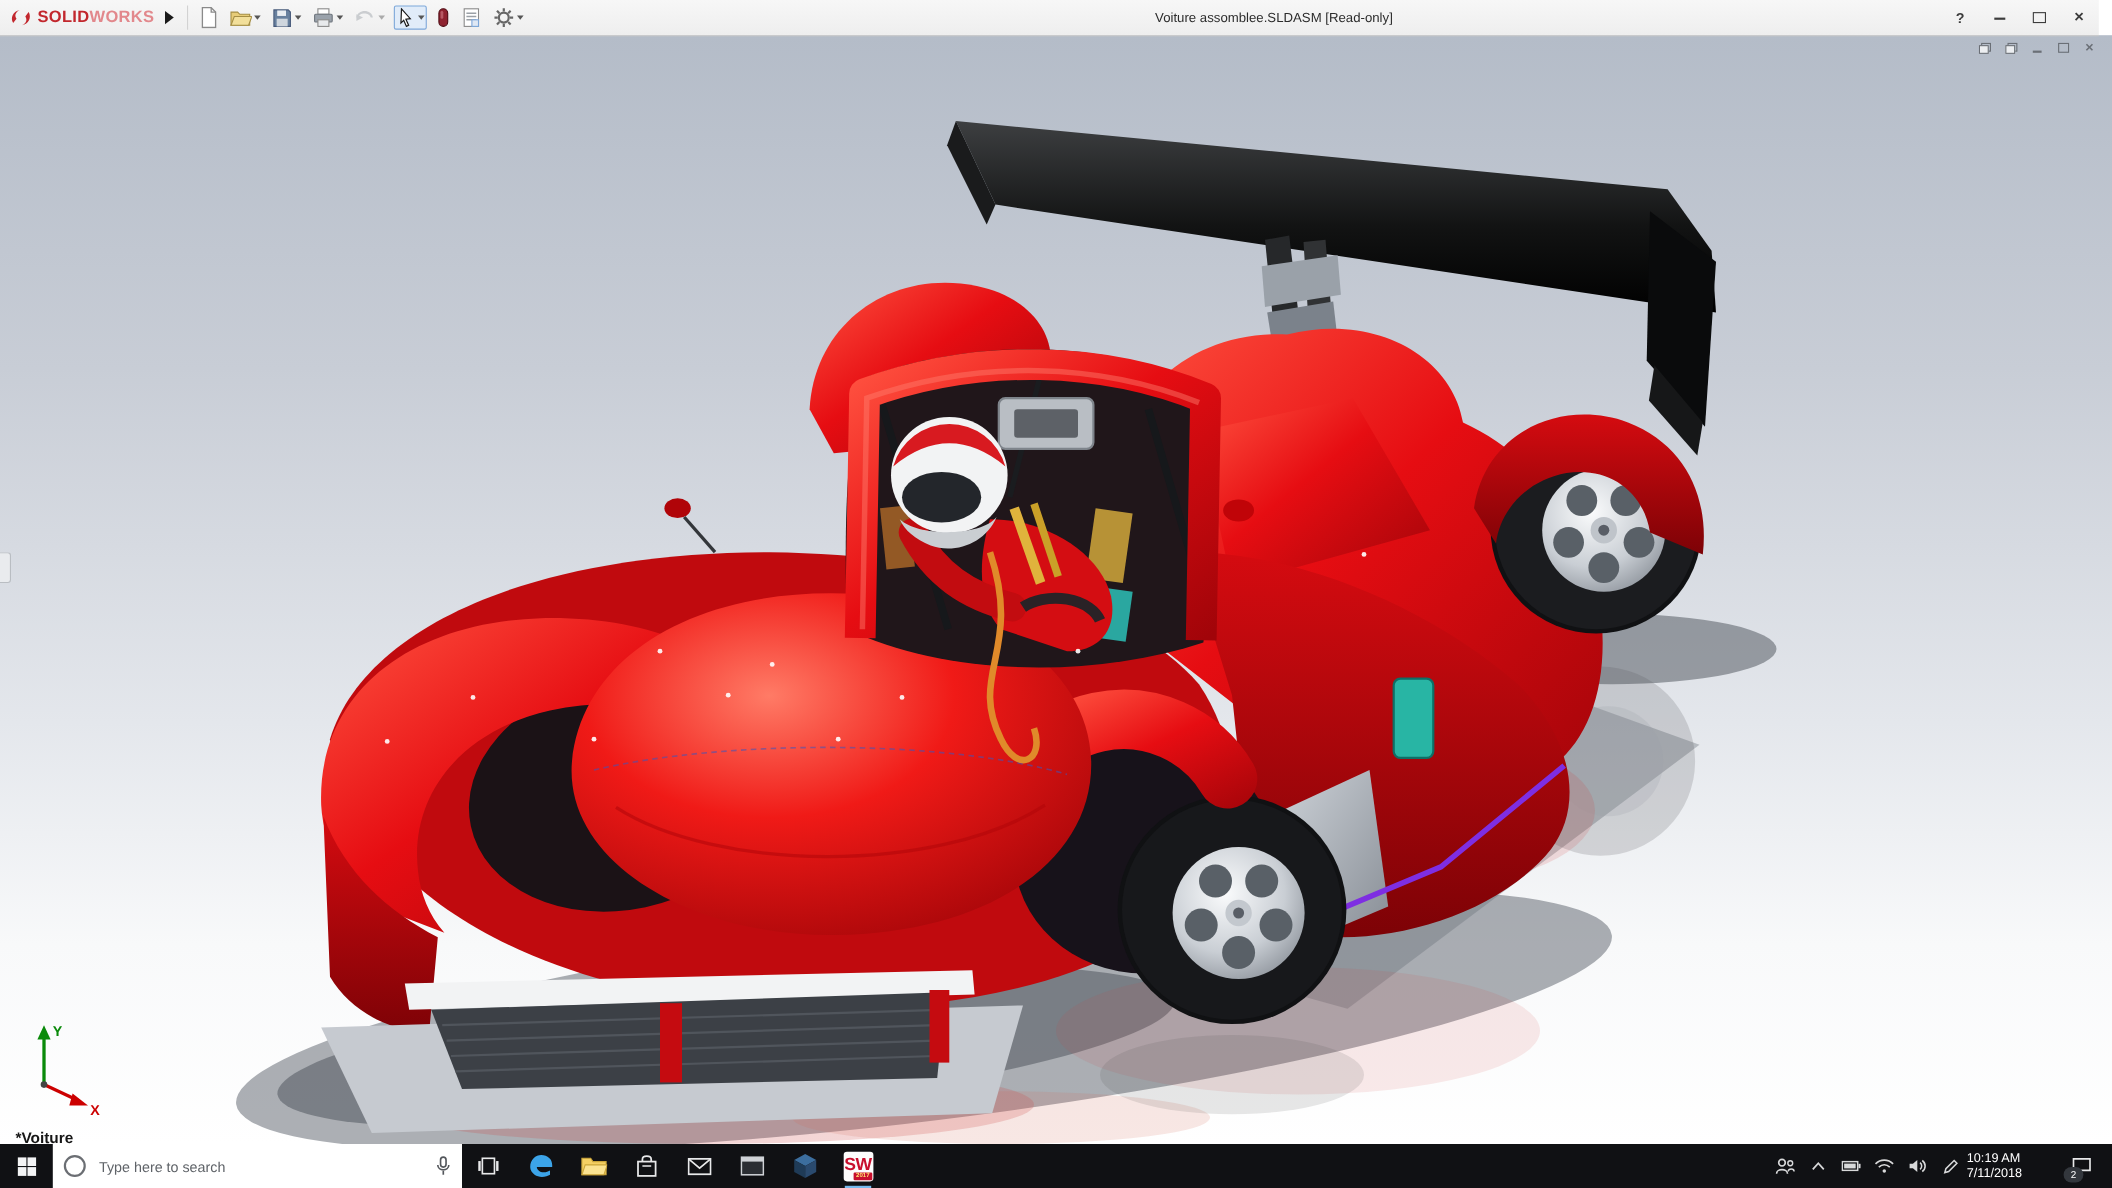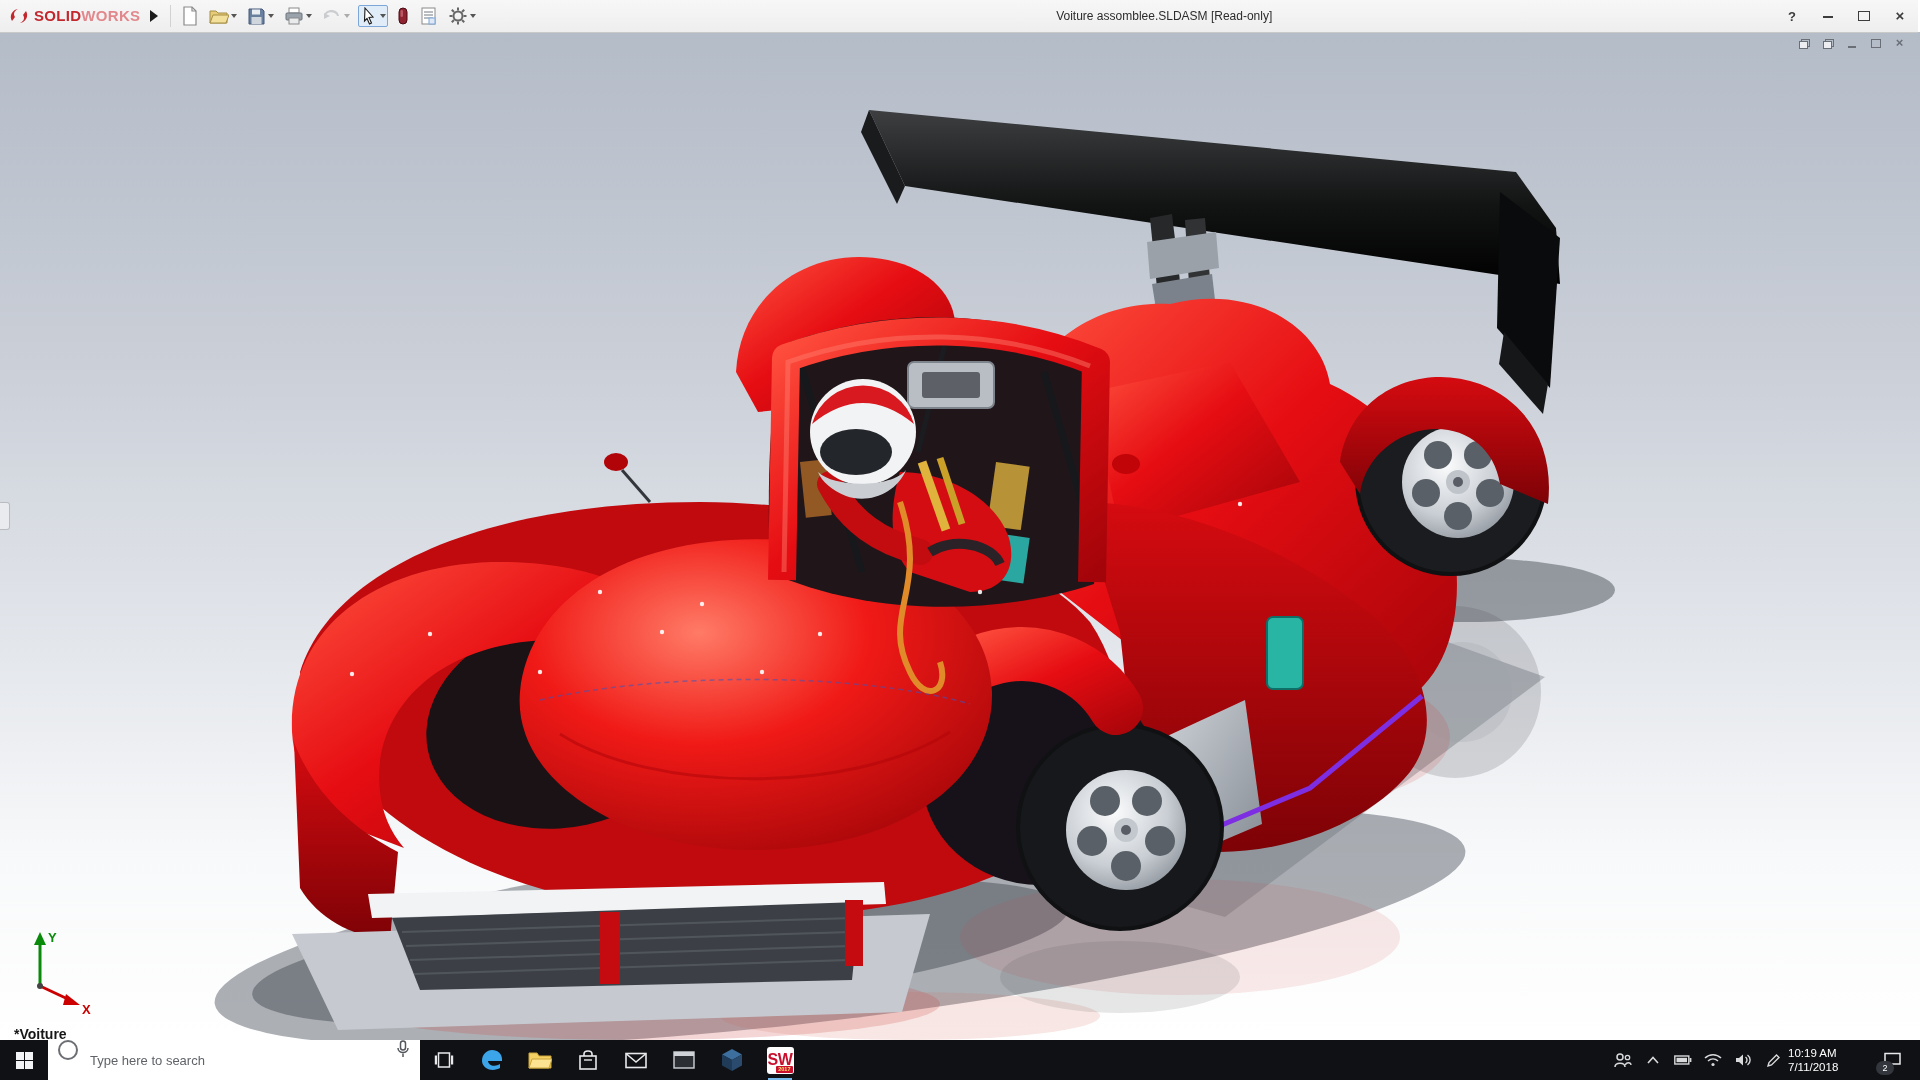--- a/index.html
+++ b/index.html
@@ -3,21 +3,21 @@
 <meta charset="utf-8">
 <style>
   html,body{margin:0;padding:0;}
   body{
     width:1920px;height:1080px;position:relative;overflow:hidden;
     font-family:"Liberation Sans","DejaVu Sans",sans-serif;
     background:#fff;-webkit-font-smoothing:antialiased;
   }
   
   .titlebar{
-    position:absolute;top:0;left:0;right:2px;height:32px;
+    position:absolute;top:0;left:0;right:12px;height:32px;
     background:linear-gradient(#f7f7f7,#eeeeee);
     border-bottom:1px solid #c9c9c9;
     display:flex;align-items:center;z-index:30;
   }
   .logo{display:flex;align-items:center;margin-left:8px;gap:4px;}
   .logo-solid{color:#c2272d;font-weight:bold;font-size:15px;letter-spacing:.3px;}
   .logo-works{color:#e2888c;font-weight:bold;font-size:15px;letter-spacing:.3px;}
   .flyout{margin-left:10px;width:0;height:0;border-left:8px solid #1a1a1a;
     border-top:6px solid transparent;border-bottom:6px solid transparent;cursor:pointer;}
   .tb-sep{width:1px;height:22px;background:#d2d2d2;margin:0 8px 0 12px;}
@@ -58,21 +58,21 @@
   }
   .view-label{position:absolute;left:14px;bottom:-2px;font-size:14px;font-weight:bold;color:#161616;z-index:5;}
   .triad{position:absolute;left:16px;bottom:24px;z-index:5;}
   
   .taskbar{
     position:absolute;left:0;right:0;bottom:0;height:40px;background:#101114;
     display:flex;align-items:stretch;z-index:40;color:#e8e9ea;
   }
   .tb-cell{width:48px;display:flex;align-items:center;justify-content:center;cursor:pointer;position:relative;}
   .search-box{
-    width:352px;background:#ffffff;display:flex;cursor:text;
+    width:352px;background:#ffffff;display:flex;align-items:center;cursor:text;
     padding:0 10px 0 10px;gap:10px;
   }
   .search-box input{
     border:none;outline:none;flex:1;font-size:13px;color:#333;background:transparent;
     font-family:"Liberation Sans",sans-serif;
   }
   .search-box input::placeholder{color:#5f6368;opacity:1;}
   .cortana-ring{width:16px;height:16px;border:2px solid #6b6e73;border-radius:50%;flex:none;}
   .run-indicator{position:absolute;bottom:0;left:50%;transform:translateX(-50%);width:24px;height:2px;background:#76b9ed;}
   .tray{margin-left:auto;display:flex;align-items:center;}

